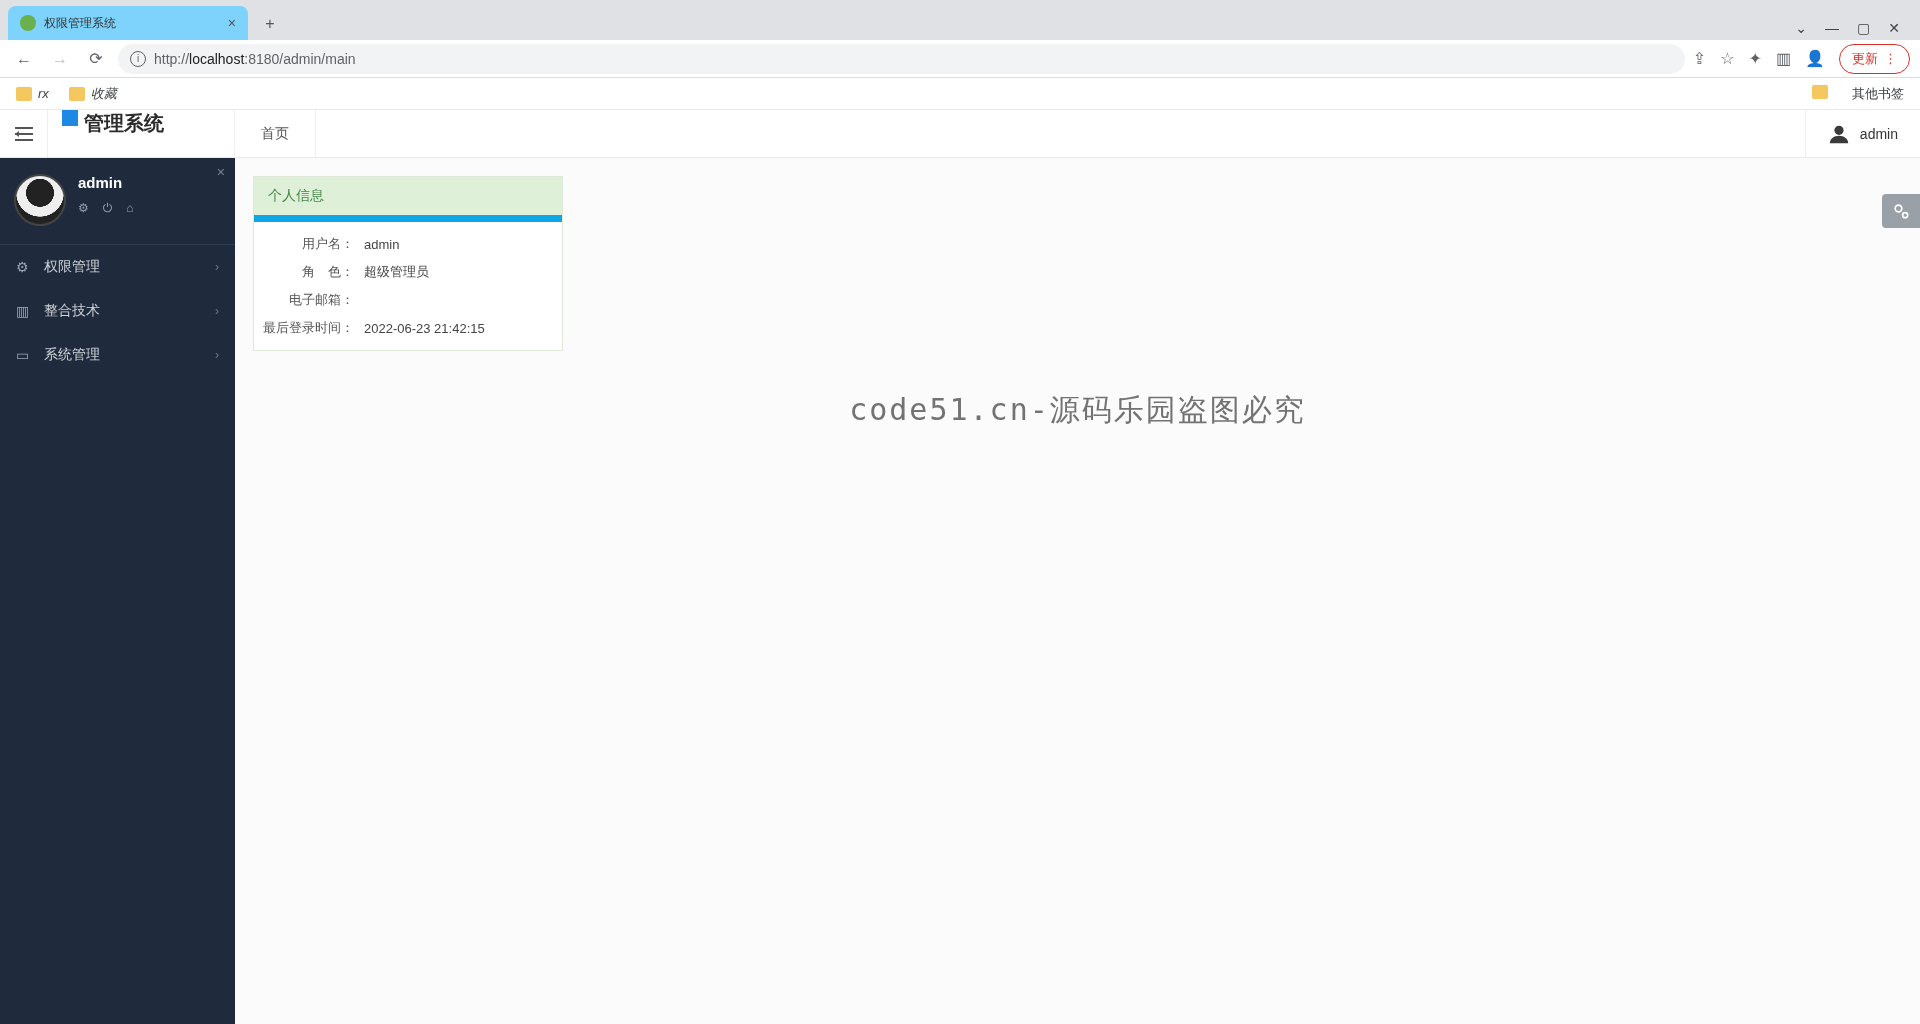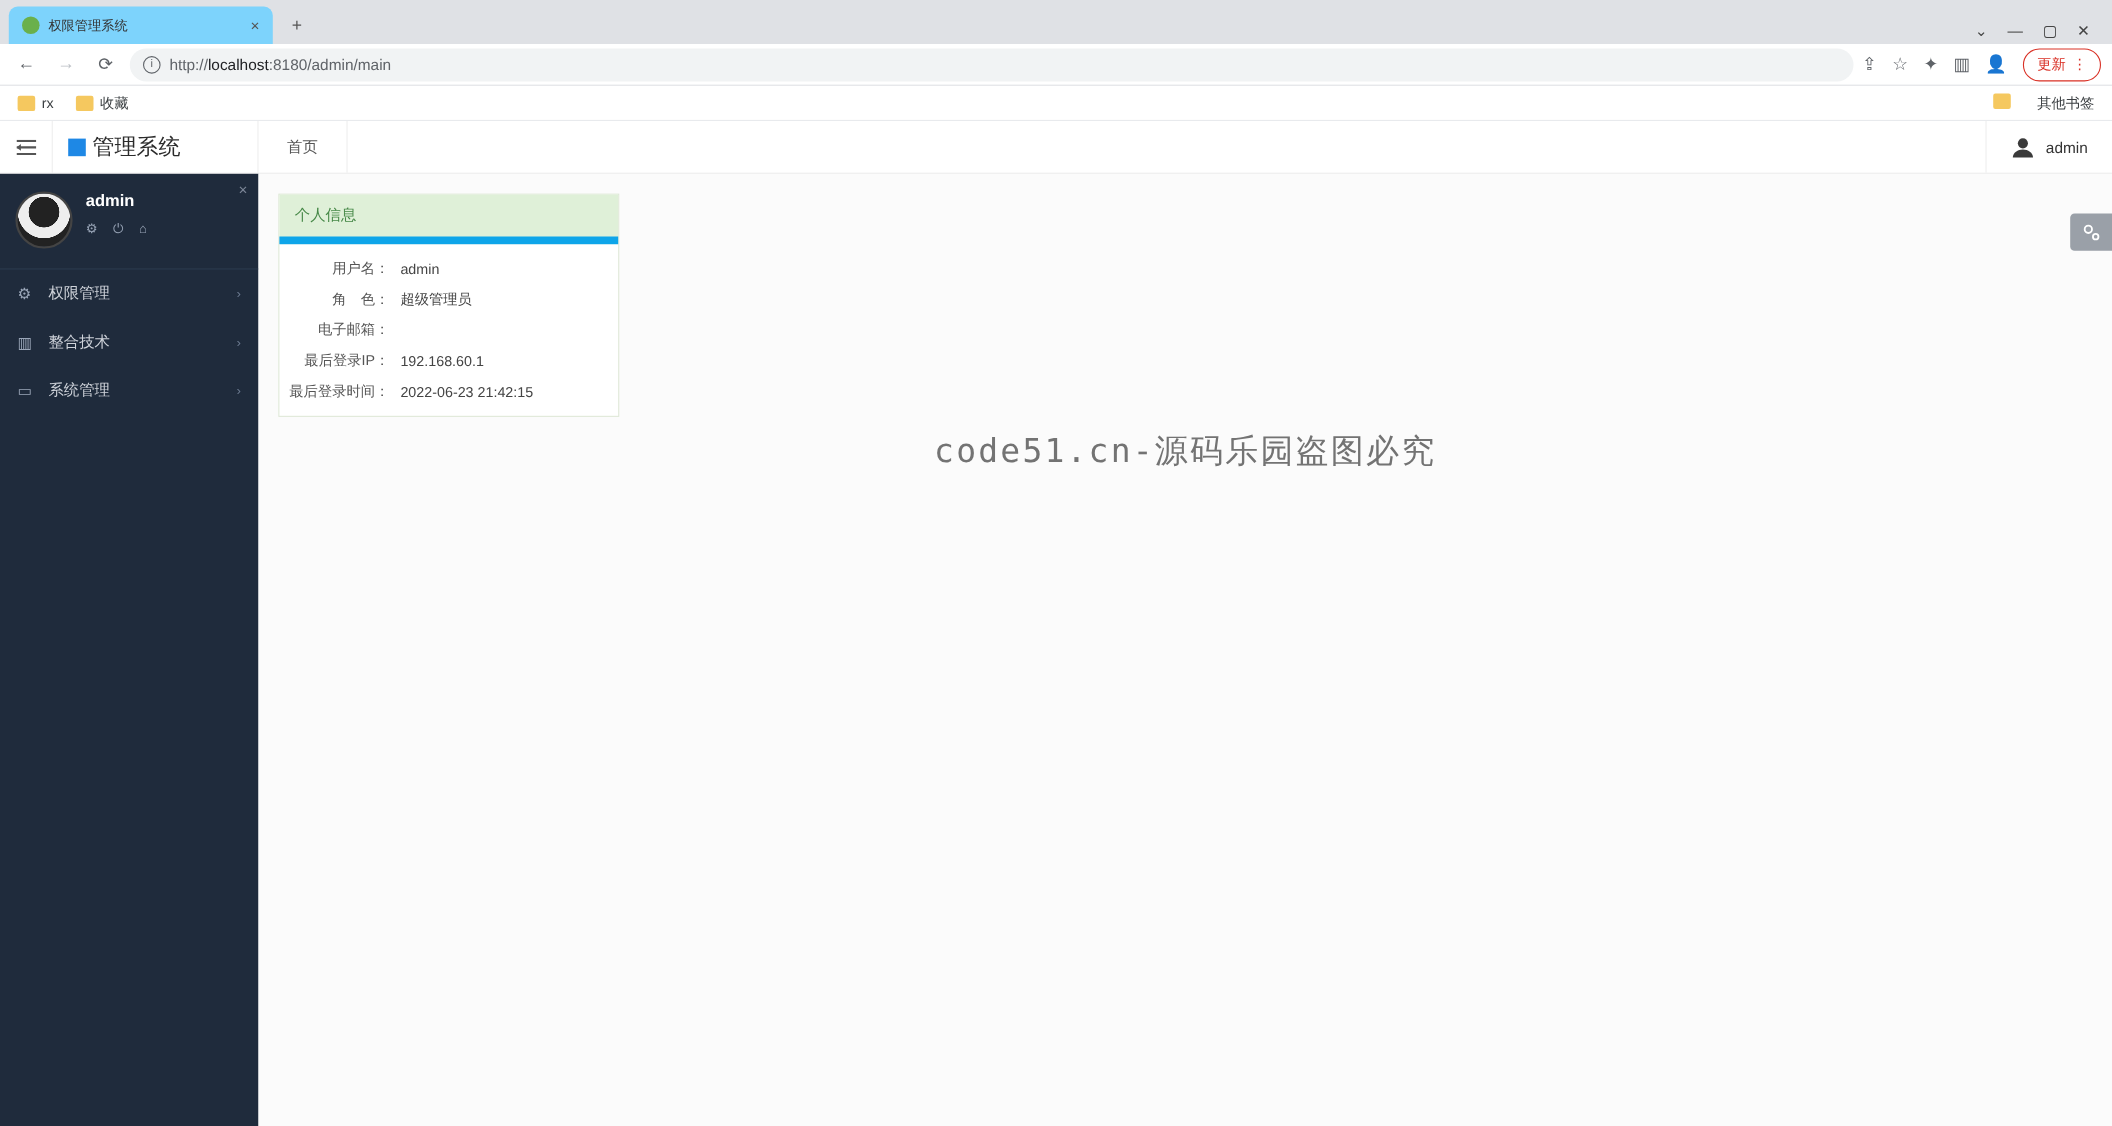--- a/index.html
+++ b/index.html
@@ -12,30 +12,30 @@
 .tab-close { margin-left:auto; font-size:14px; color:#555; cursor:pointer; }
 .new-tab { width:28px; height:28px; display:flex; align-items:center; justify-content:center; font-size:16px; color:#555; margin-left:8px; margin-bottom:2px; }
 .win-controls { margin-left:auto; display:flex; gap:18px; padding:0 12px 4px; color:#444; }
 .chrome-nav { height:38px; background:#fff; border-bottom:1px solid #dadce0; display:flex; align-items:center; padding:0 10px; gap:8px; }
 .nav-btn { width:28px; height:28px; display:flex; align-items:center; justify-content:center; color:#5f6368; font-size:16px; }
 .url-bar { flex:1; height:30px; background:#f1f3f4; border-radius:15px; display:flex; align-items:center; padding:0 12px; gap:8px; font-size:14px; color:#202124; }
 .url-info { width:16px; height:16px; border:1.5px solid #5f6368; border-radius:50%; display:flex; align-items:center; justify-content:center; font-size:10px; color:#5f6368; }
 .chrome-right { display:flex; align-items:center; gap:14px; color:#5f6368; font-size:16px; }
 .update-btn { border:1px solid #d93025; color:#d93025; border-radius:16px; height:30px; padding:0 12px; display:flex; align-items:center; font-size:13px; gap:6px; }
 .bookmarks { height:32px; background:#fff; border-bottom:1px solid #e8eaed; display:flex; align-items:center; padding:0 16px; gap:20px; font-size:13px; color:#3c4043; }
-.bm-item { display:flex; align-items:center; gap:6px; }
+.bm-item { display:flex; align-items:center; gap:6px;font-style:italic; }
 .folder-icon { width:16px; height:14px; background:#f5c85f; border-radius:2px; }
 .other-bm { margin-left:auto; display:flex; align-items:flex-start; gap:24px; }
 
 
 .app { display:flex; height:calc(1024px - 110px); }
 .sidebar { width:235px; background:#1f2b3c; color:#cfd3da; display:flex; flex-direction:column; }
 .topbar { height:48px; background:#fff; border-bottom:1px solid #eaeaea; display:flex; align-items:center; }
 .toggle { width:48px; display:flex; align-items:center; justify-content:center; color:#555; font-size:18px; cursor:pointer; border-right:1px solid #eee; height:100%; }
-.brand { width:187px; padding-left:14px; font-size:20px; font-weight:400; color:#2b2b2b; display:flex; align-items:center; gap:6px; height:100%; border-right:1px solid #eee; }
+.brand { width:187px; padding-left:14px; font-size:20px; font-weight:700; color:#2b2b2b; display:flex; gap:6px; height:100%; border-right:1px solid #eee; }
 .brand-mark { width:16px; height:16px; background:#1e88e5; }
 .crumb { padding:0 26px; color:#555; height:100%; display:flex; align-items:center; border-right:1px solid #eee; }
 .top-user { margin-left:auto; display:flex; align-items:center; gap:10px; padding:0 22px; color:#333; border-left:1px solid #eee; height:100%; }
 
 .side-user { padding:16px 14px 12px; display:flex; gap:12px; position:relative; }
 .side-close { position:absolute; right:10px; top:6px; color:#7b8596; font-size:14px; cursor:pointer; }
 .avatar { width:52px; height:52px; border-radius:50%; background:radial-gradient(circle at 50% 35%, #222 35%, #eee 36% 60%, #222 61%); border:2px solid #444; }
 .side-user-name { color:#fff; font-weight:600; font-size:15px; margin-bottom:10px; }
 .side-user-icons { display:flex; gap:14px; color:#94a0b2; font-size:12px; }
 .menu { border-top:1px solid #2b3a4f; margin-top:6px; }
@@ -180,24 +180,20 @@
           </div>
         <div class="row">
             <div class="row-label">角　色：</div>
             <div class="row-val">超级管理员</div>
           </div>
         <div class="row">
             <div class="row-label">电子邮箱：</div>
             <div class="row-val"></div>
           </div>
         <div class="row">
-            <div class="row-label">最后登录IP：</div>
-            <div class="row-val">192.168.60.1</div>
-          </div>
-        <div class="row">
             <div class="row-label">最后登录时间：</div>
             <div class="row-val">2022-06-23 21:42:15</div>
           </div>
       </div>
     </div>
 
     <div class="watermark">code51.cn-源码乐园盗图必究</div>
     <div class="settings-fab">
       <svg width="20" height="20" viewBox="0 0 24 24">
           <circle cx="9" cy="9" r="4" fill="none" stroke="#fff" stroke-width="2"></circle>

